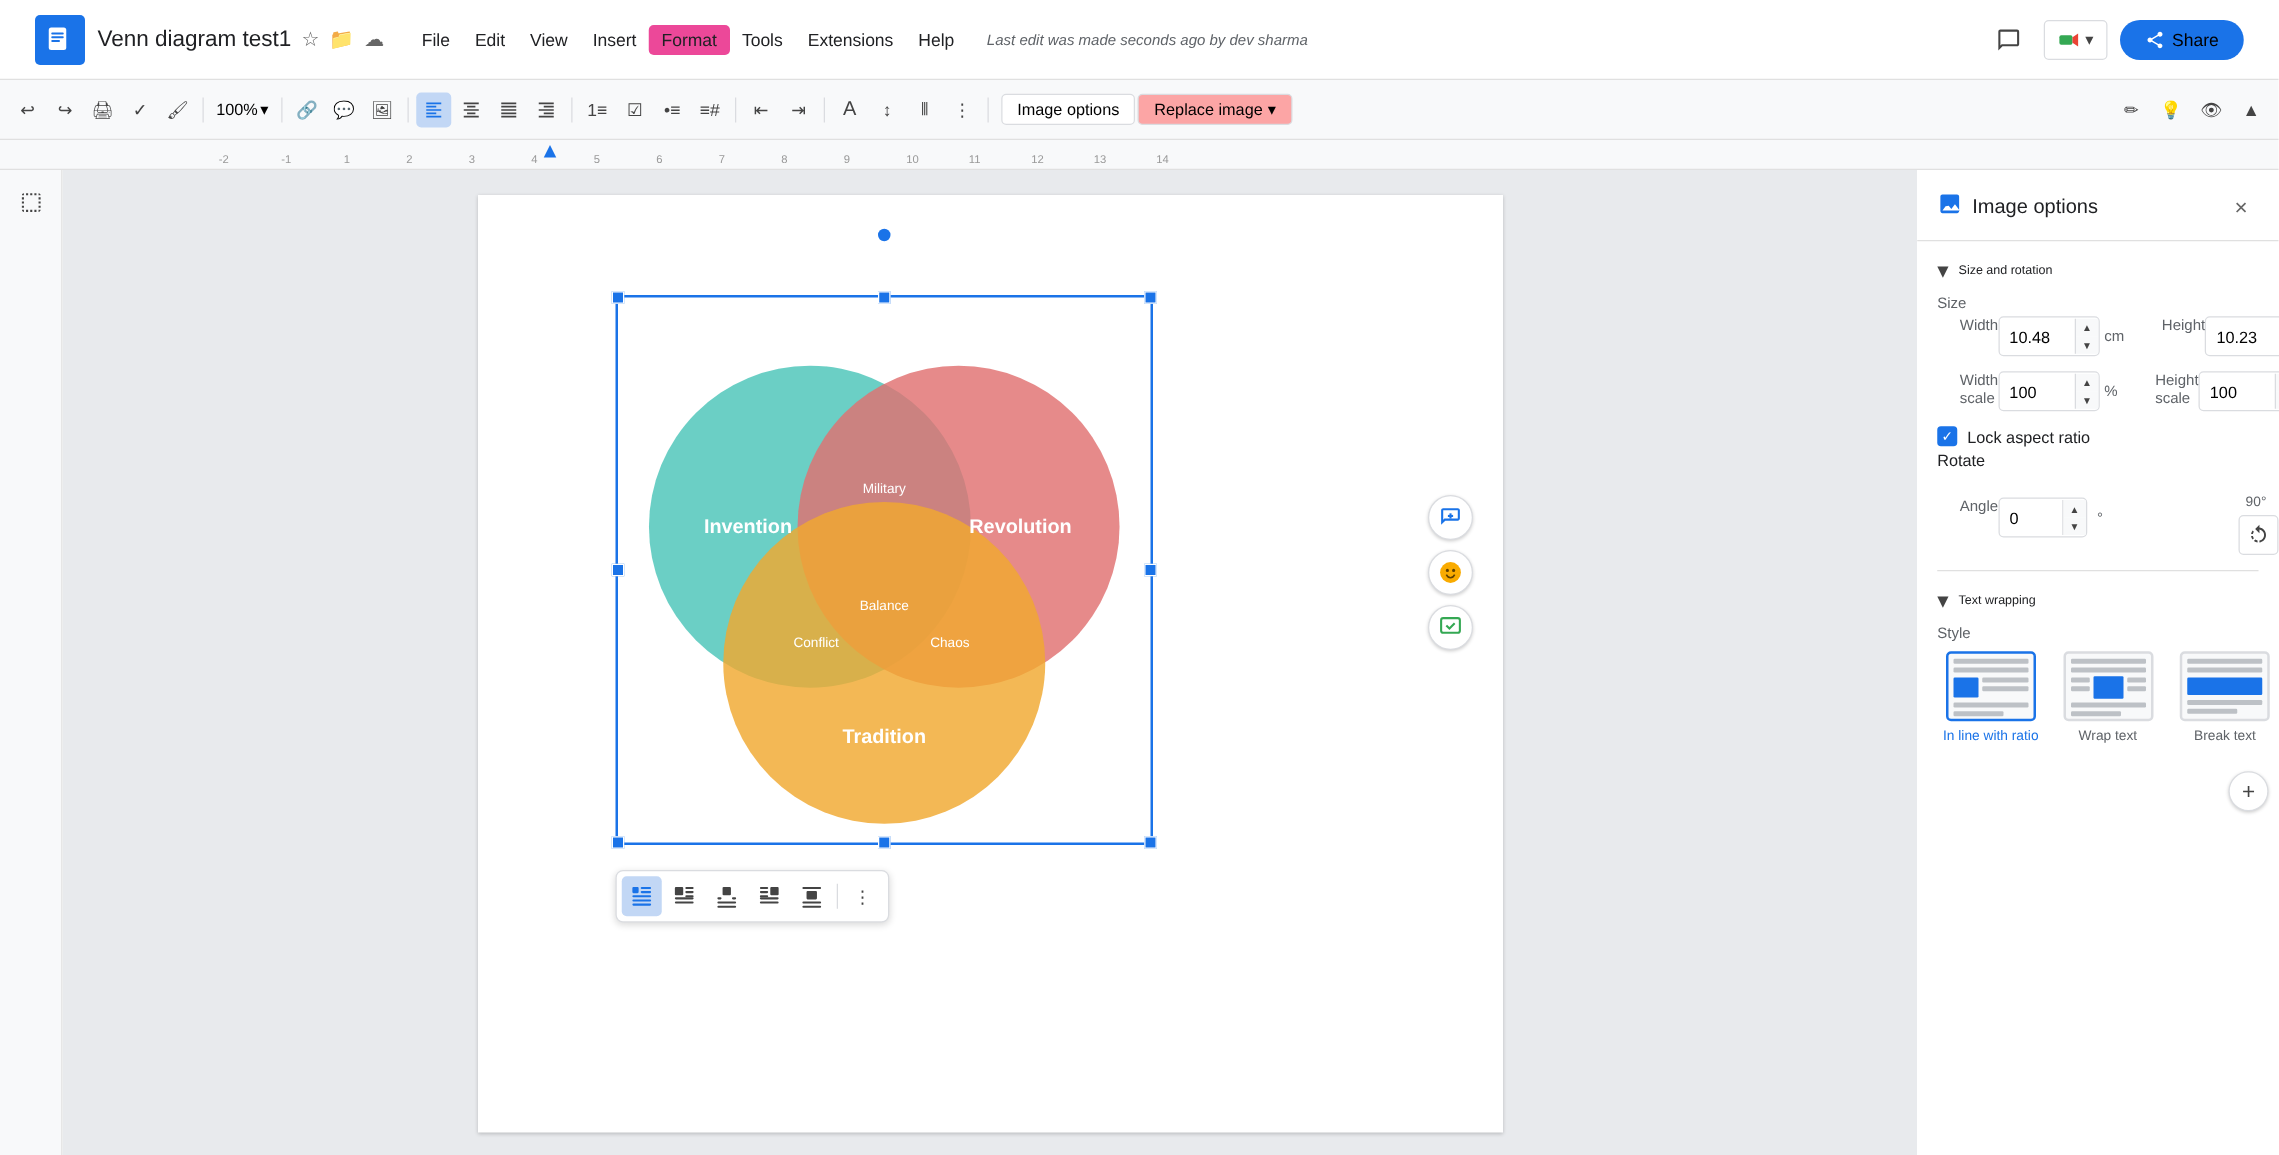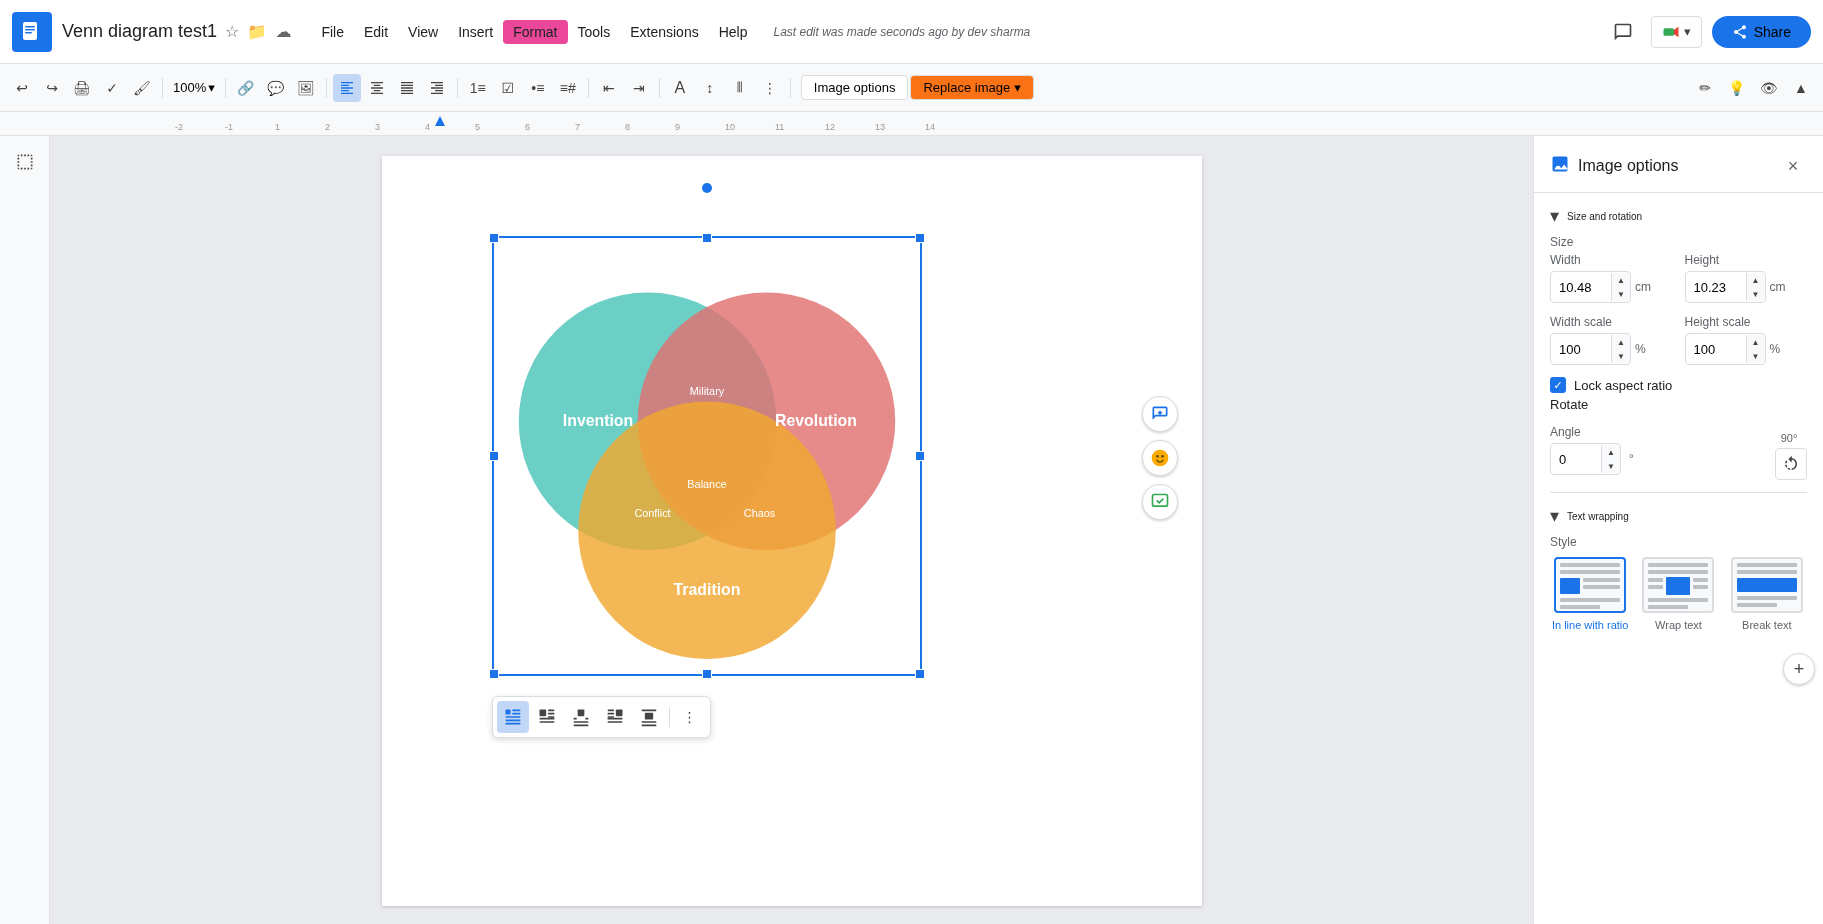--- a/index.html
+++ b/index.html
@@ -4,21 +4,21 @@
   <style>
     * { box-sizing: border-box; margin: 0; padding: 0; }
     body { font-family: 'Arial', sans-serif; font-size: 13px; background: #fff; overflow: hidden; width: 1823px; height: 924px; }
 
     
     #titlebar {
       height: 64px;
       background: #fff;
       display: flex;
       align-items: center;
-      padding: 0 12px;
+      padding: 0 28px;
       border-bottom: 1px solid #e0e0e0;
       position: relative;
     }
     #titlebar .app-icon {
       width: 40px; height: 40px;
       background: #1a73e8;
       border-radius: 4px;
       display: flex; align-items: center; justify-content: center;
       color: white; font-size: 22px; font-weight: bold;
       margin-right: 10px;
@@ -53,21 +53,21 @@
       background: #fff;
       border: 1px solid #dadce0;
       border-radius: 4px;
       padding: 4px 12px;
       font-size: 13px;
       cursor: pointer;
       margin-left: 4px;
       white-space: nowrap;
     }
     .replace-image-btn {
-      background: #f97316;
+      background: #fca5a5;
       border: 1px solid #dadce0;
       border-radius: 4px;
       padding: 4px 12px;
       font-size: 13px;
       cursor: pointer;
       white-space: nowrap;
       display: flex; align-items: center; gap: 4px;
     }
     .tb-right { margin-left: auto; display: flex; align-items: center; gap: 4px; }
 
@@ -209,26 +209,26 @@
 
     .section-header {
       display: flex;
       align-items: center;
       padding: 12px 16px 8px 16px;
       cursor: pointer;
     }
     .section-chevron { font-size: 18px; color: #444; margin-right: 8px; }
     .section-title { font-size: 10px; font-weight: 500; color: #202124; }
 
-    .section-content { padding: 0 16px 12px 16px; }
+    .section-content { padding: 0 0 12px 16px; }
 
     .field-group { margin-bottom: 12px; }
     .field-label { font-size: 12px; color: #5f6368; margin-bottom: 4px; }
     .field-row { display: flex; gap: 12px; align-items: flex-start; }
-    .field-col { display: flex; flex-direction: column; flex: 1; }
+    .field-col { display: flex; flex: 1; margin-left: 18px; }
 
     .input-with-spinner {
       display: flex;
       align-items: center;
       border: 1px solid #dadce0;
       border-radius: 4px;
       overflow: hidden;
       height: 32px;
     }
     .input-with-spinner input {

